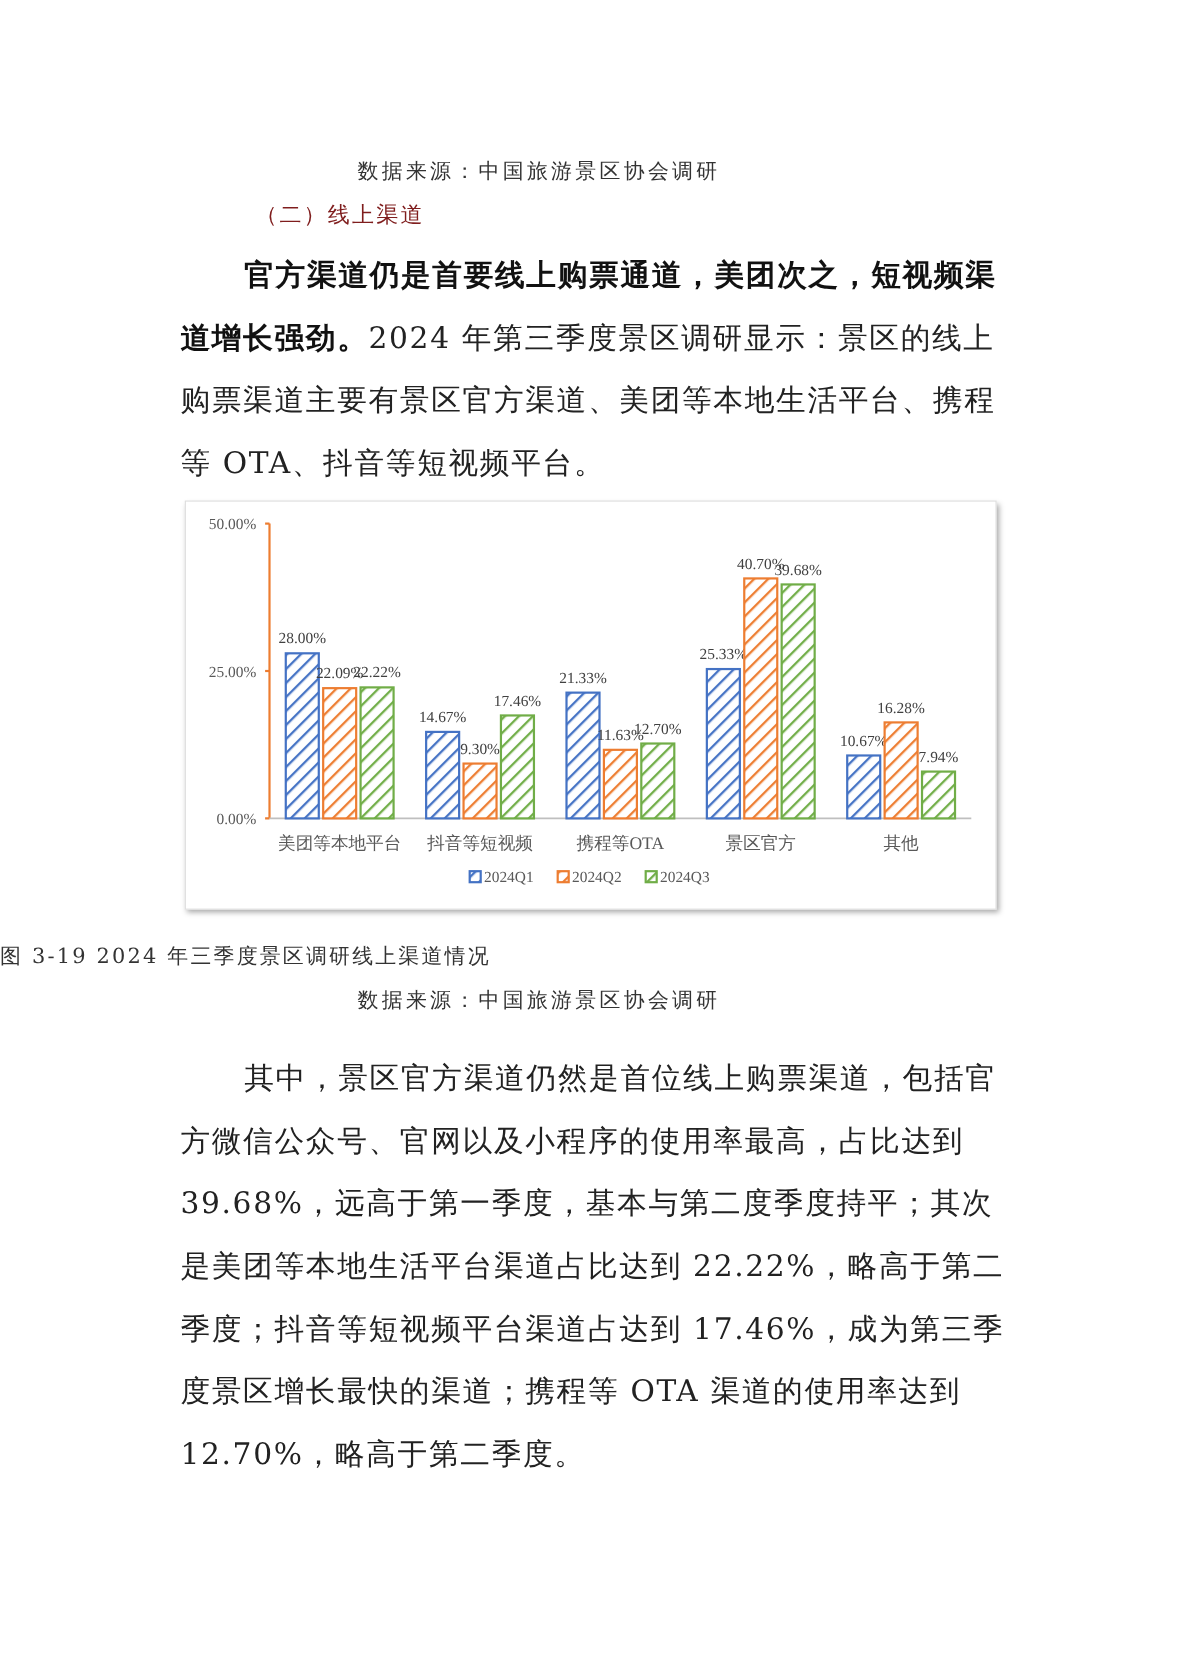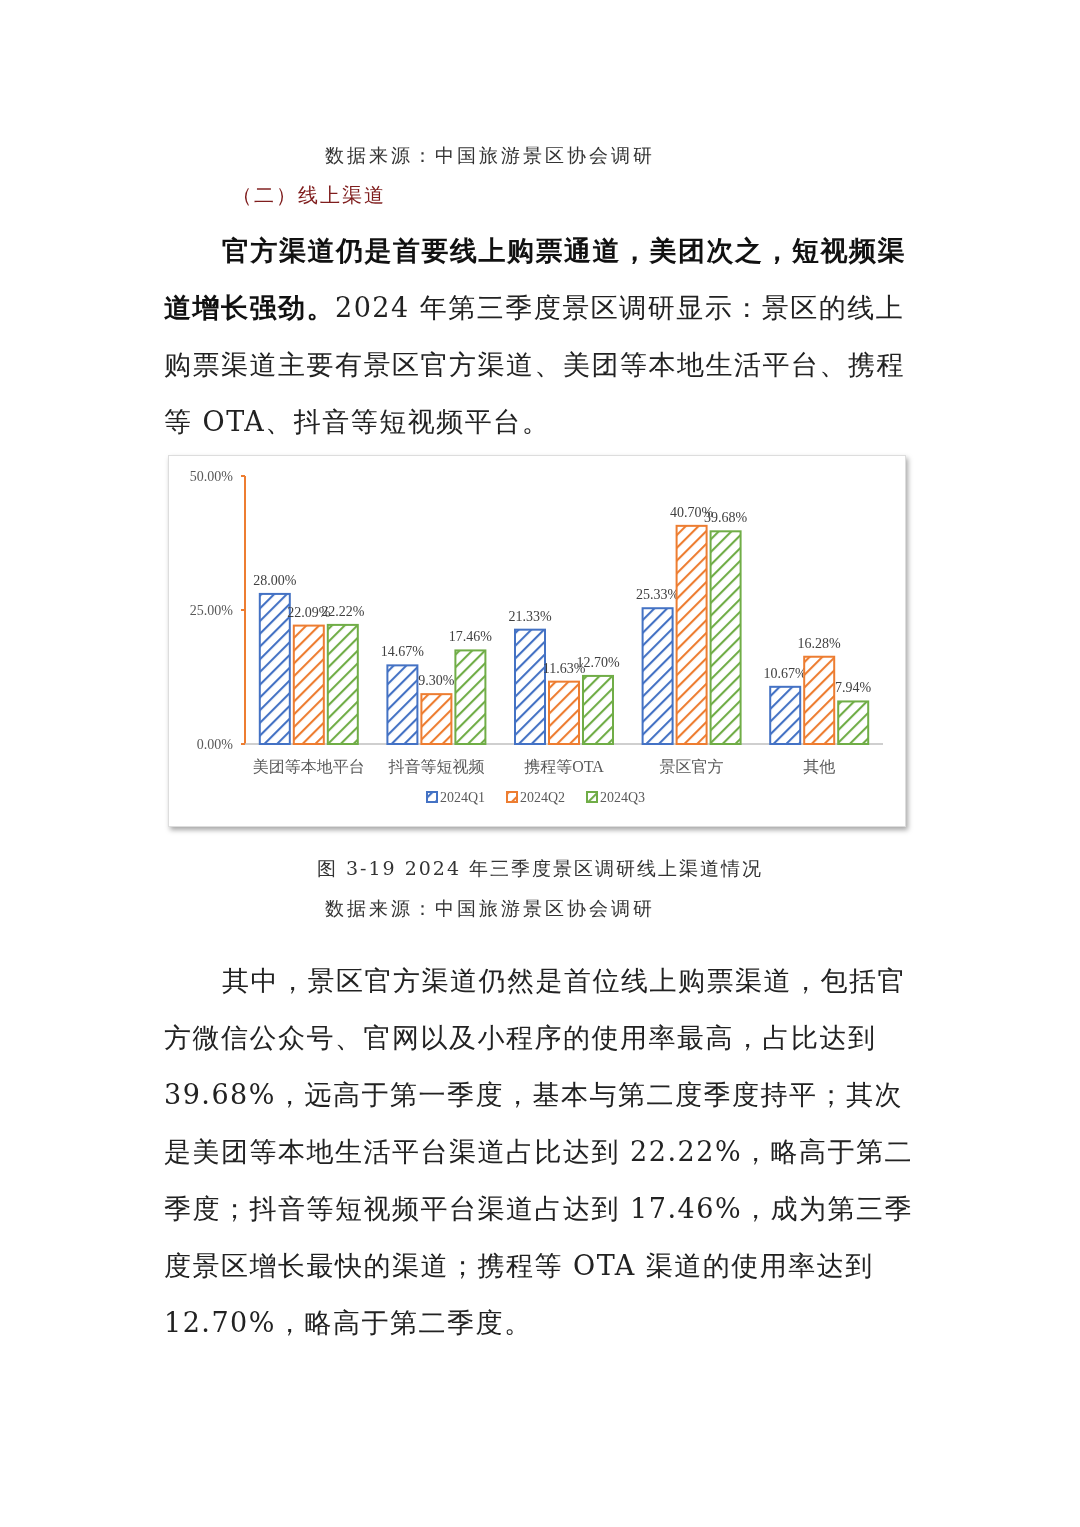--- a/index.html
+++ b/index.html
@@ -6,21 +6,21 @@
   body { width:1080px; height:1527px; position:relative; overflow:hidden;
          font-family:"DejaVu Serif","Liberation Serif",serif; color:#222; }
   .abs { position:absolute; }
   .source { left:0; width:980px; text-align:center; font-size:19px; color:#333; letter-spacing:3px; }
   .h2 { left:232px; top:182px; font-size:20px; color:#7f1d1d; letter-spacing:2px;font-family:Liberation Mono, monospace; }
   .para { left:164px; width:752px; font-size:27px; line-height:57px; color:#222; letter-spacing:1.5px; }
   .para b { font-weight:bold; color:#111;margin-top:24px; }
   .indent { text-indent:58px; }
   .chart-frame { left:168px; top:455px; width:736px; height:370px; background:#fff;
                  box-shadow: 2px 3px 5px rgba(0,0,0,0.35); border:1px solid #ddd; }
-  .caption { left:0; width:1080px; top:856px; text-align:center; font-size:19px; color:#333; letter-spacing:2px; }
+  .caption { left:0; width:1080px; top:856px; text-align:left; font-size:19px; color:#333; letter-spacing:2px; }
   .pagenum { left:0; width:1080px; top:1424px; text-align:right; font-size:15px; color:#4d7c0f;
              font-family:"Liberation Sans",sans-serif;margin-left:44px; }
   svg text { font-family:"Liberation Serif","DejaVu Serif",serif; }
 </style>
 </head>
 <body>
 
 <div class="abs source" style="top:143px;">数据来源：中国旅游景区协会调研</div>
 
 <div class="abs h2">（二）线上渠道</div>

